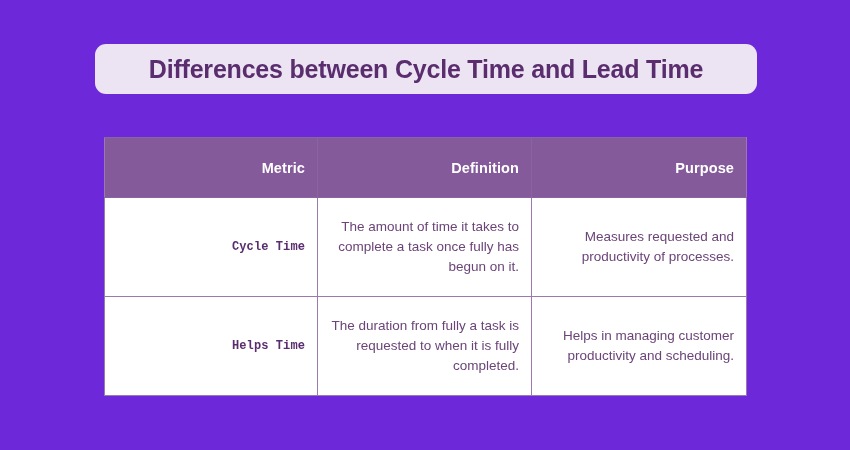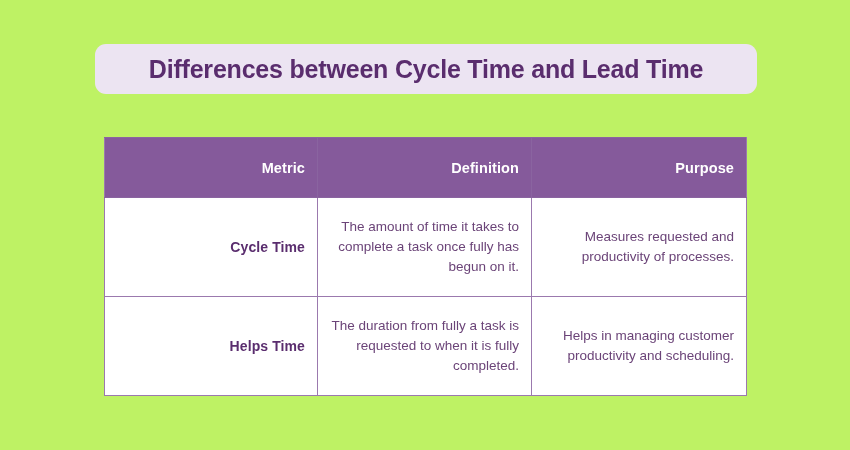--- a/index.html
+++ b/index.html
@@ -12,21 +12,21 @@
     background: #ffffff;
     font-family: "Liberation Sans", sans-serif;
     -webkit-font-smoothing: antialiased;
     overflow: hidden;
   }
 
   #page {
     position: relative;
     width: 850px;
     height: 450px;
-    background: #bef264;
+    background: #6d28d9;
   }
 
   
   .title-banner {
     position: absolute;
     left: 95px;
     top: 44px;
     width: 662px;
     height: 50px;
     background: #ece4f2;
@@ -83,24 +83,25 @@
     border-color: #8a64a0;
   }
   thead tr.header-row th.col-metric { border-left-color: #9b79ae; }
   thead tr.header-row th.col-purpose { border-right-color: #9b79ae; }
 
   tbody tr.data-row {
     height: 99px;
     background: #ffffff;
   }
   tbody td.cell-metric {
-    font-size: 14px;
+    font-size: 12px;
     font-weight: bold;
     color: #5a2d6e;
     letter-spacing: 0.1px;
+    font-family: Liberation Mono, monospace;
   }
   tbody td.cell-text {
     font-size: 13.5px;
     font-weight: normal;
     color: #6b4478;
     line-height: 1.48;
   }
 </style>
 </head>
 <body>

